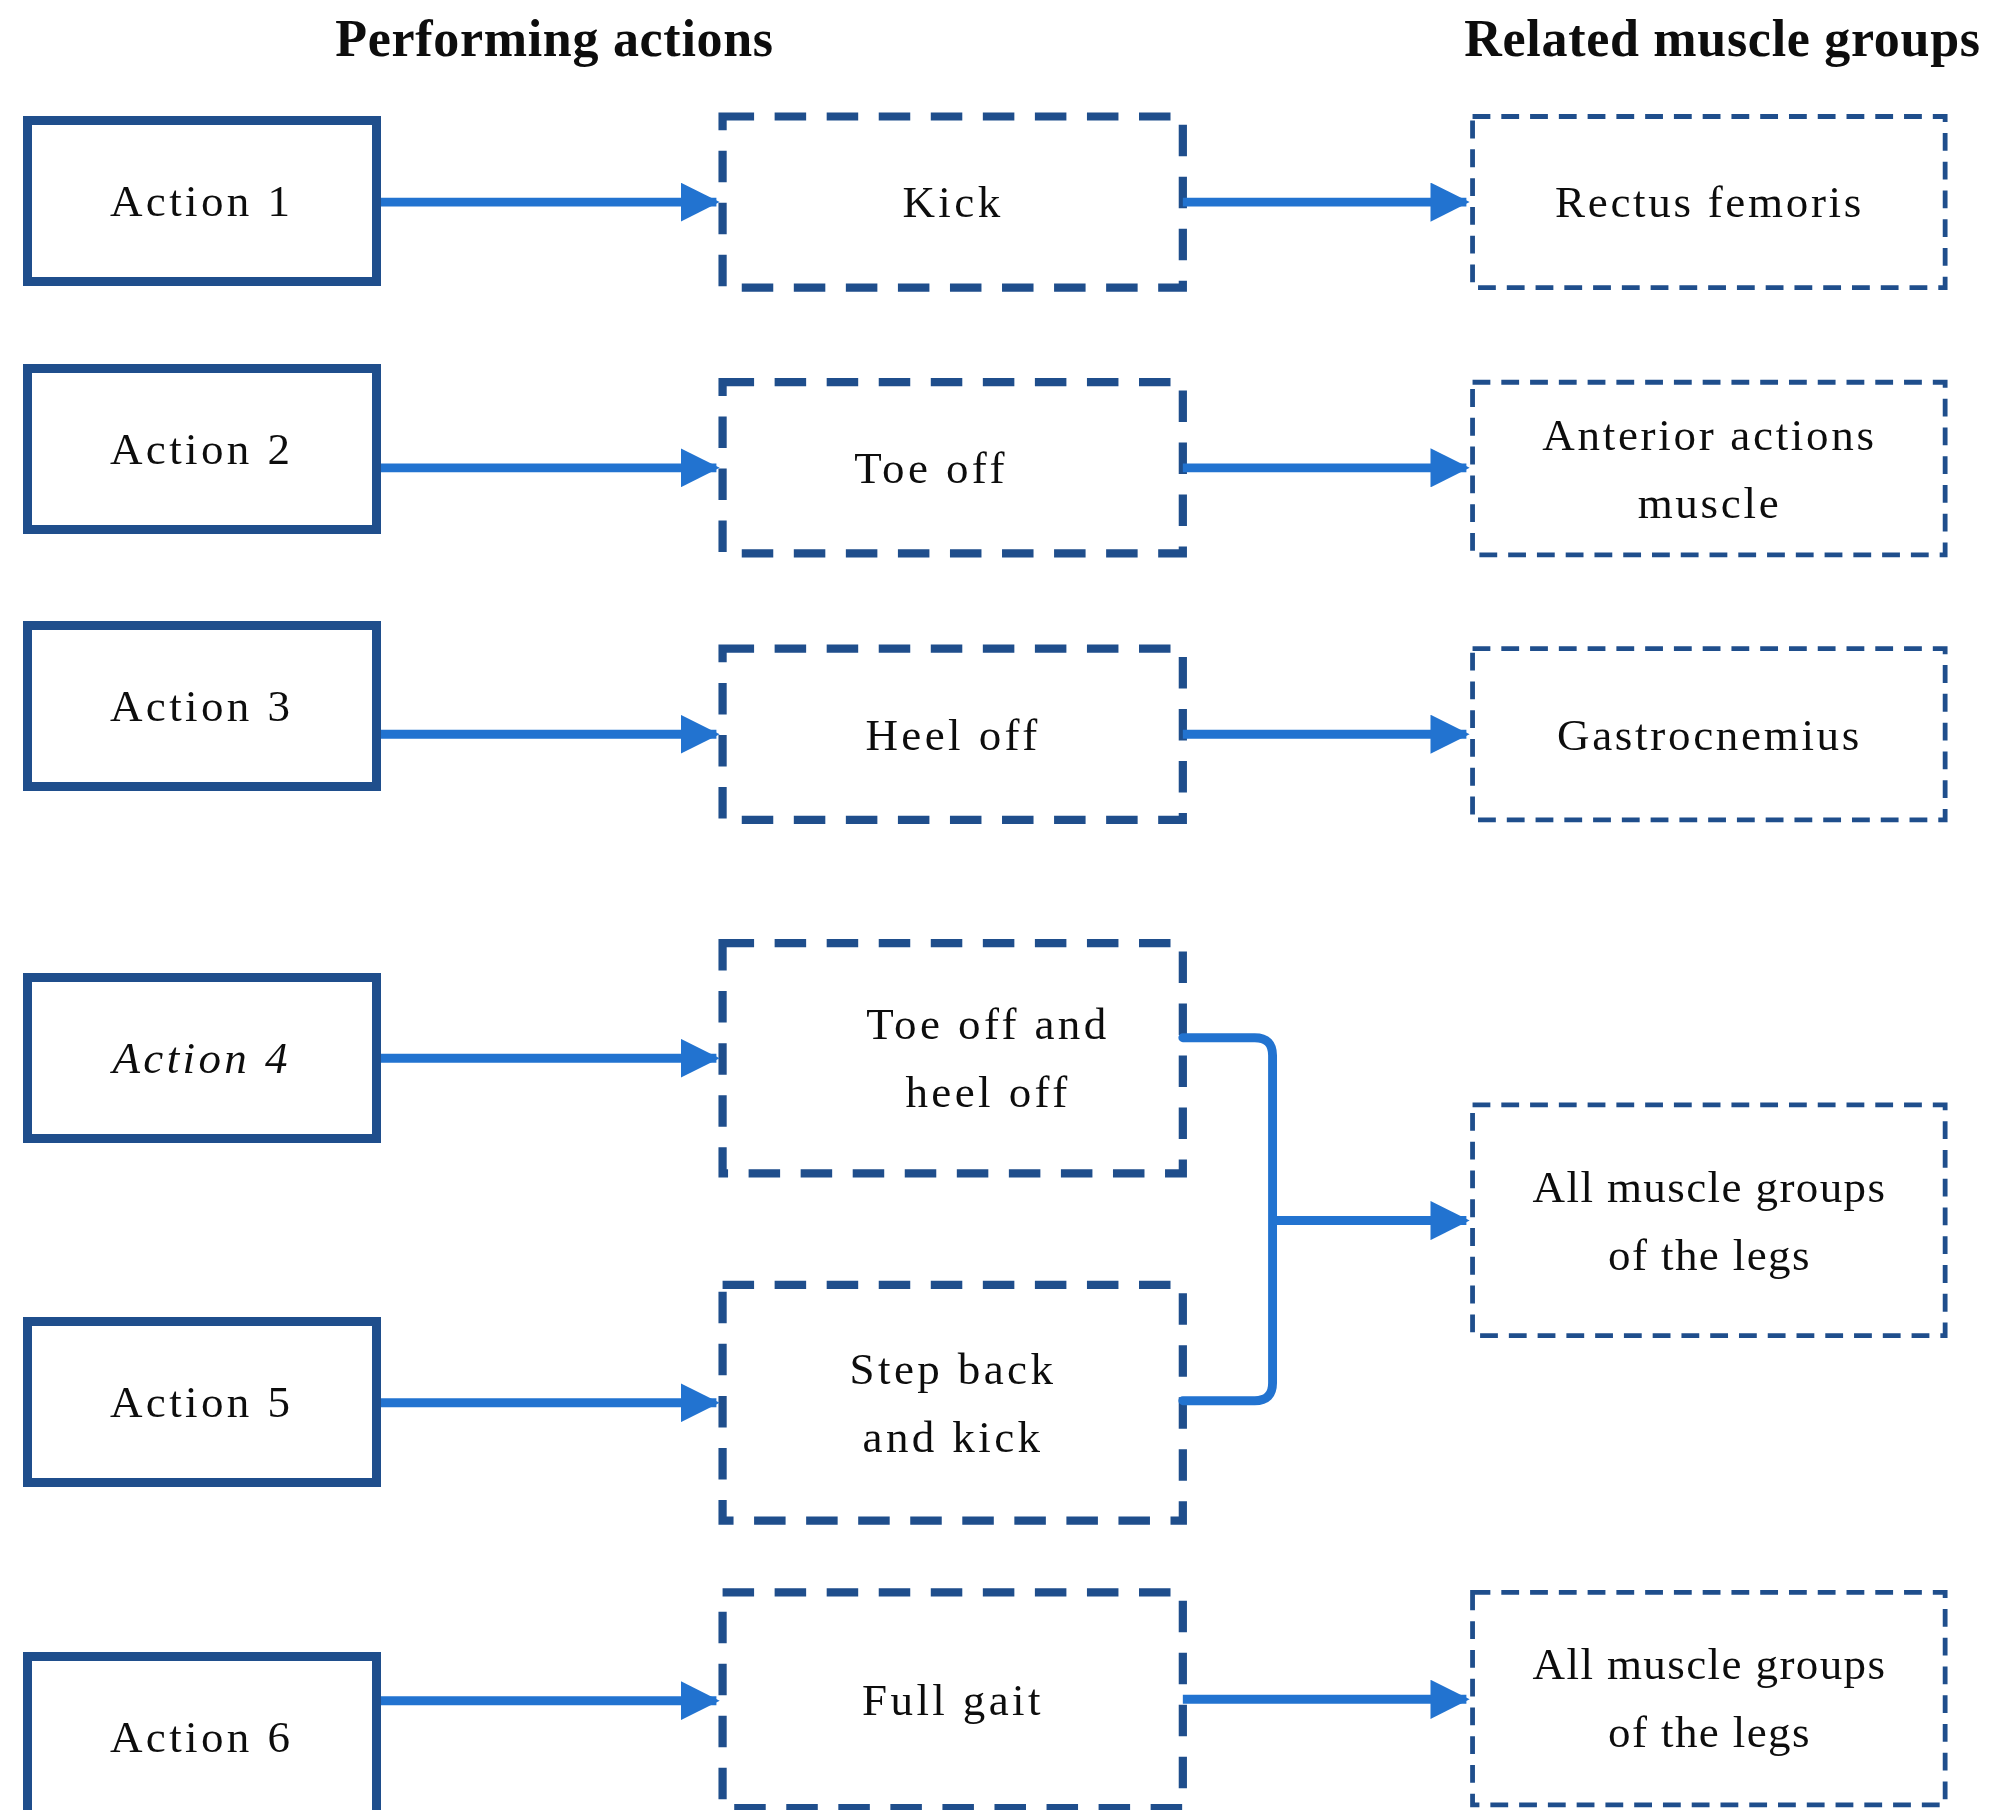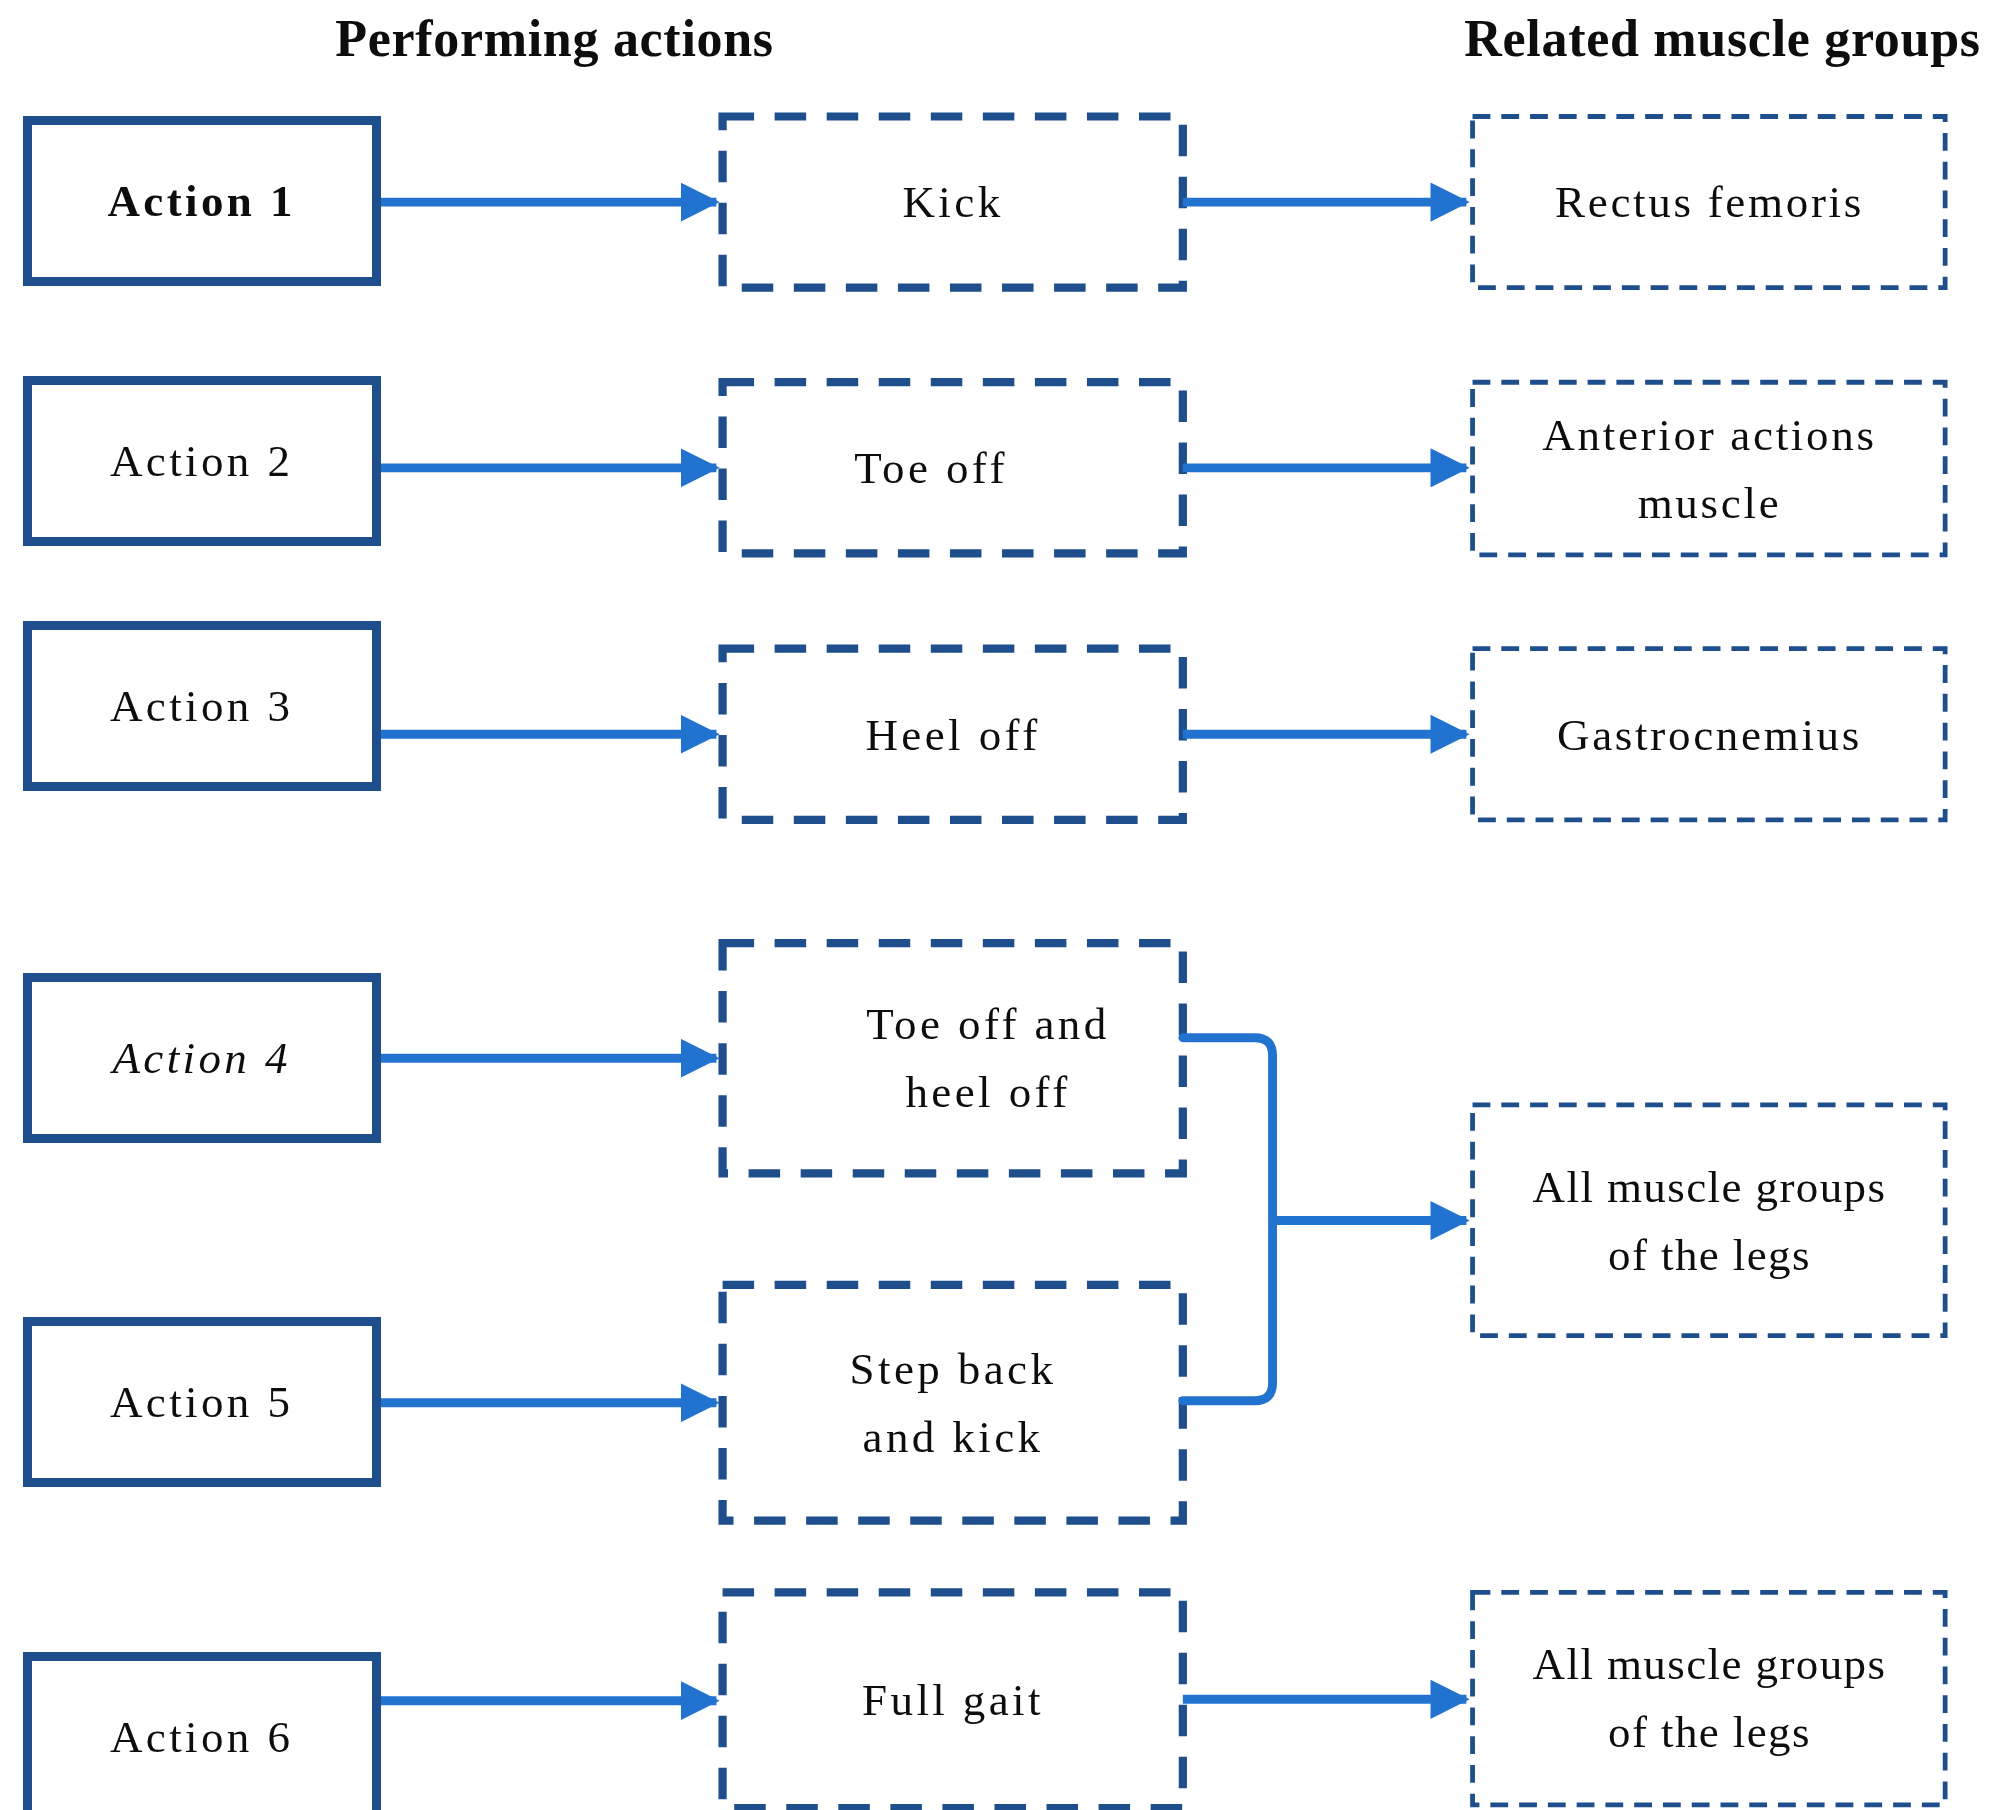--- a/index.html
+++ b/index.html
@@ -90,23 +90,23 @@
     <line x1="1727" y1="295" x2="2141" y2="295" stroke="#2273d0" stroke-width="13" marker-end="url(#arrowhead)"></line>
     <line x1="1727" y1="683" x2="2141" y2="683" stroke="#2273d0" stroke-width="13" marker-end="url(#arrowhead)"></line>
     <line x1="1727" y1="1072" x2="2141" y2="1072" stroke="#2273d0" stroke-width="13" marker-end="url(#arrowhead)"></line>
     <line x1="1727" y1="2481" x2="2141" y2="2481" stroke="#2273d0" stroke-width="13" marker-end="url(#arrowhead)"></line>
 
     <path d="M 1727 1515 H 1832 Q 1858 1515 1858 1541 V 2019 Q 1858 2045 1832 2045 H 1727" fill="none" stroke="#2273d0" stroke-width="13" stroke-linecap="round"></path>
     <line x1="1858" y1="1782" x2="2141" y2="1782" stroke="#2273d0" stroke-width="13" marker-end="url(#arrowhead)"></line>
   </svg>
 
   <div class="abox" style="top:116px;">
-      <span class="blabel" style="position:static;font-weight:bold;">Action 1</span>
+      <span class="blabel" style="position:static;">Action 1</span>
     </div>
-  <div class="abox" style="top:376px;">
+  <div class="abox" style="top:364px;">
       <span class="blabel" style="position:static;">Action 2</span>
     </div>
   <div class="abox" style="top:621px;">
       <span class="blabel" style="position:static;">Action 3</span>
     </div>
   <div class="abox" style="top:973px;">
       <span class="blabel" style="position:static;font-style:italic;">Action 4</span>
     </div>
   <div class="abox" style="top:1317px;">
       <span class="blabel" style="position:static;">Action 5</span>

